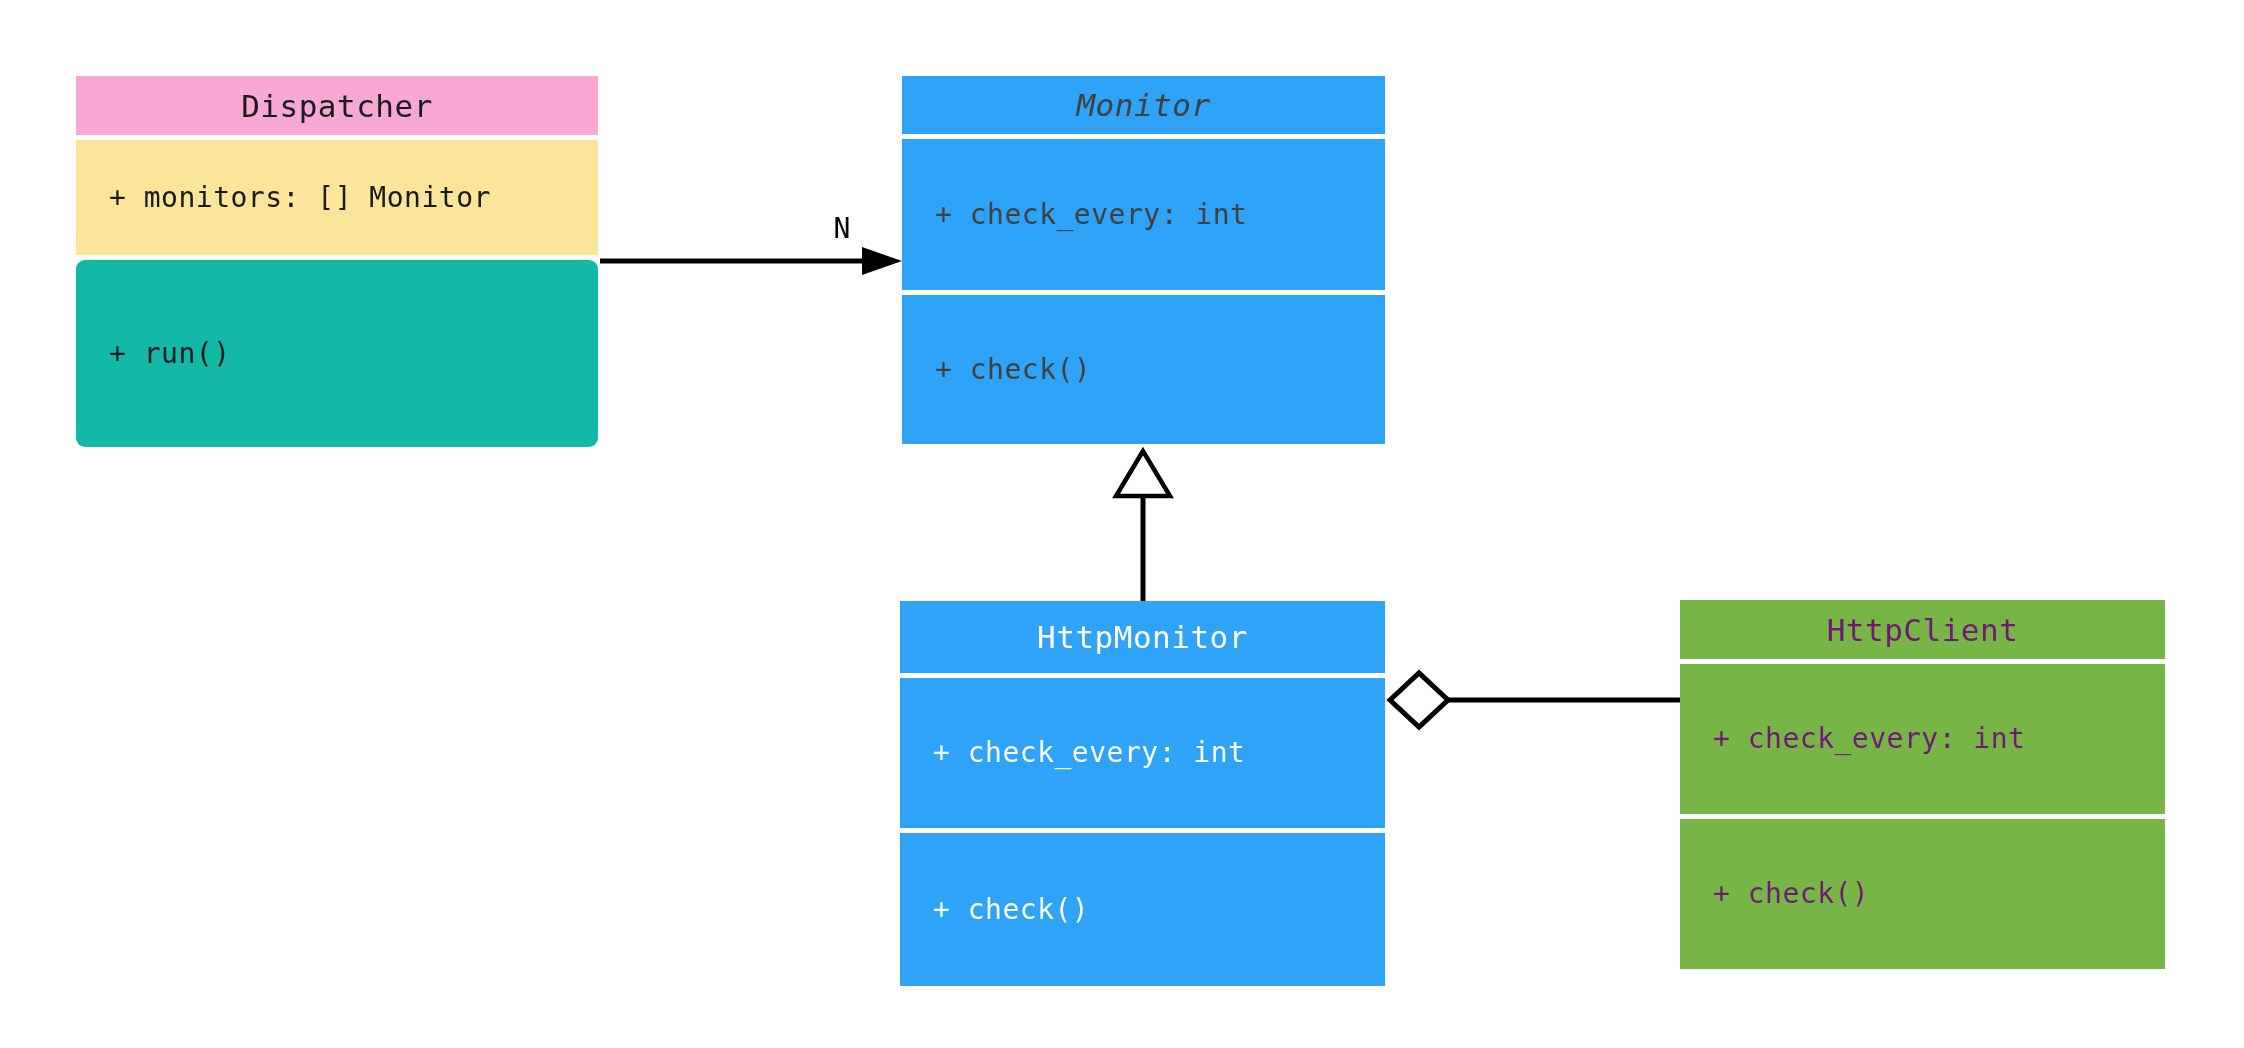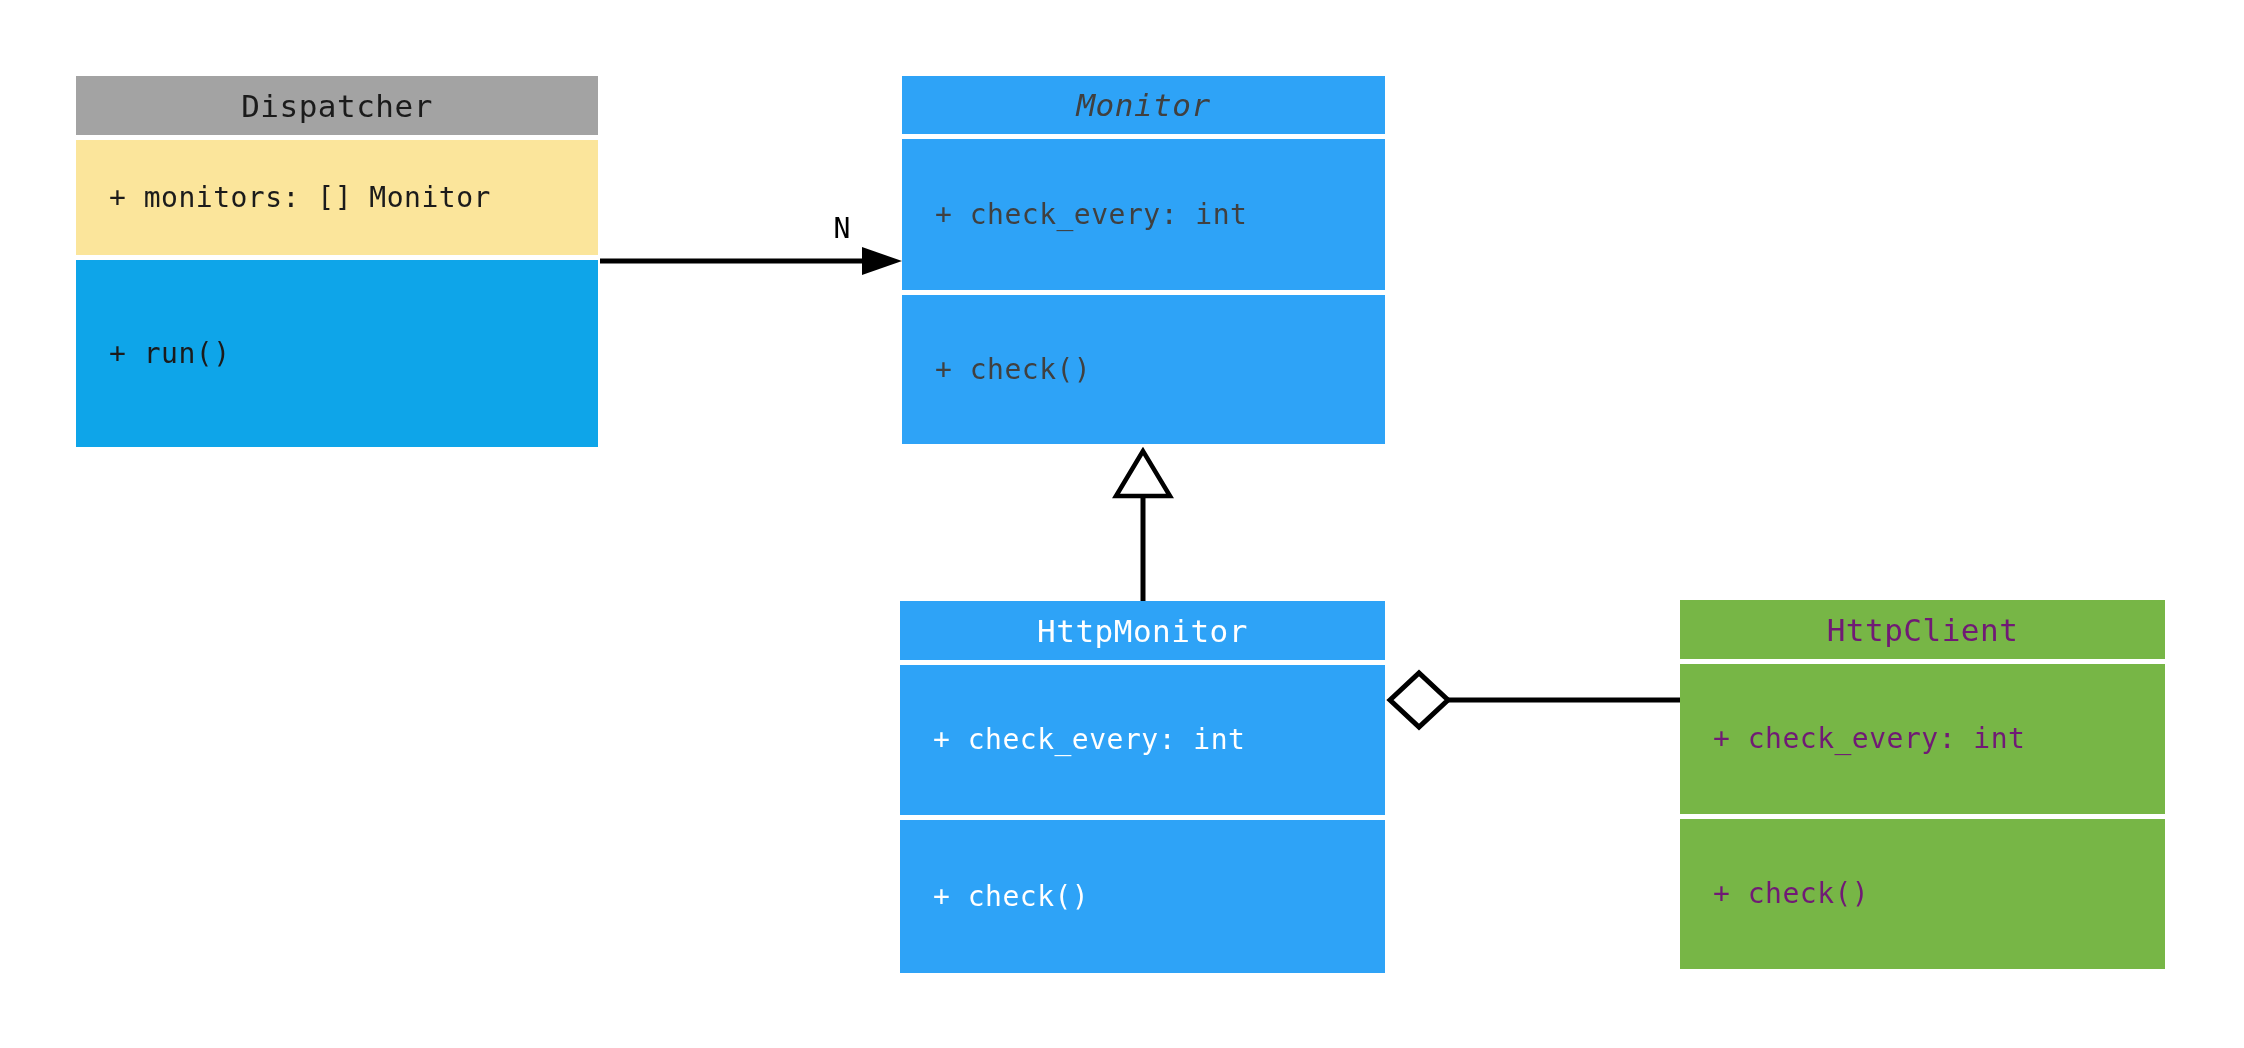--- a/index.html
+++ b/index.html
@@ -54,21 +54,21 @@
   .c-dispatcher .title   { height: 59px; }
   .c-dispatcher .attrs   { height: 115px; }
   .c-dispatcher .methods { height: 187px; }
 
   .c-monitor { left: 902px; top: 76px; width: 483px; }
   .c-monitor .title   { height: 58px; }
   .c-monitor .attrs   { height: 151px; }
   .c-monitor .methods { height: 149px; }
 
   .c-httpmonitor { left: 900px; top: 601px; width: 485px; }
-  .c-httpmonitor .title   { height: 59px; }
+  .c-httpmonitor .title   { height: 72px; }
   .c-httpmonitor .attrs   { height: 150px; }
   .c-httpmonitor .methods { height: 153px; }
 
   .c-httpclient { left: 1680px; top: 600px; width: 485px; }
   .c-httpclient .title   { height: 59px; }
   .c-httpclient .attrs   { height: 150px; }
   .c-httpclient .methods { height: 150px; }
 
   .assoc-label {
     font-family: "DejaVu Sans Mono", "Liberation Mono", monospace;
@@ -94,27 +94,27 @@
       <polygon points="1143,451 1116,496 1170,496" fill="#ffffff" stroke="#000000" stroke-width="4.5"></polygon>
     </g>
 
     <g>
       <line x1="1448" y1="700" x2="1680" y2="700" stroke="#000000" stroke-width="5"></line>
       <polygon points="1390,700 1419,673 1448,700 1419,727" fill="#ffffff" stroke="#000000" stroke-width="5"></polygon>
     </g>
   </svg>
 
   <div class="uml-class c-dispatcher" style="color: rgb(27, 27, 27);">
-    <div class="sec title" style="background-color: #a3a3a3; justify-content: center;">
+    <div class="sec title" style="background-color: #f9a8d4; justify-content: center;">
       <span>Dispatcher</span>
     </div>
     <div class="sec body attrs" style="background-color: rgb(251, 229, 155);">
       <div class="line">+ monitors: [] Monitor</div>
     </div>
-    <div class="sec body methods" style="background-color: #0ea5e9;">
+    <div class="sec body methods" style="background-color: #14b8a6; border-radius: 9px;">
       <div class="line">+ run()</div>
     </div>
   </div>
 
   <div class="uml-class c-monitor" style="color: #404040;">
     <div class="sec title abstract" style="background-color: rgb(46, 163, 247);">
       <span>Monitor</span>
     </div>
     <div class="sec body attrs" style="background-color: rgb(46, 163, 247);">
       <div class="line">+ check_every: int</div>

